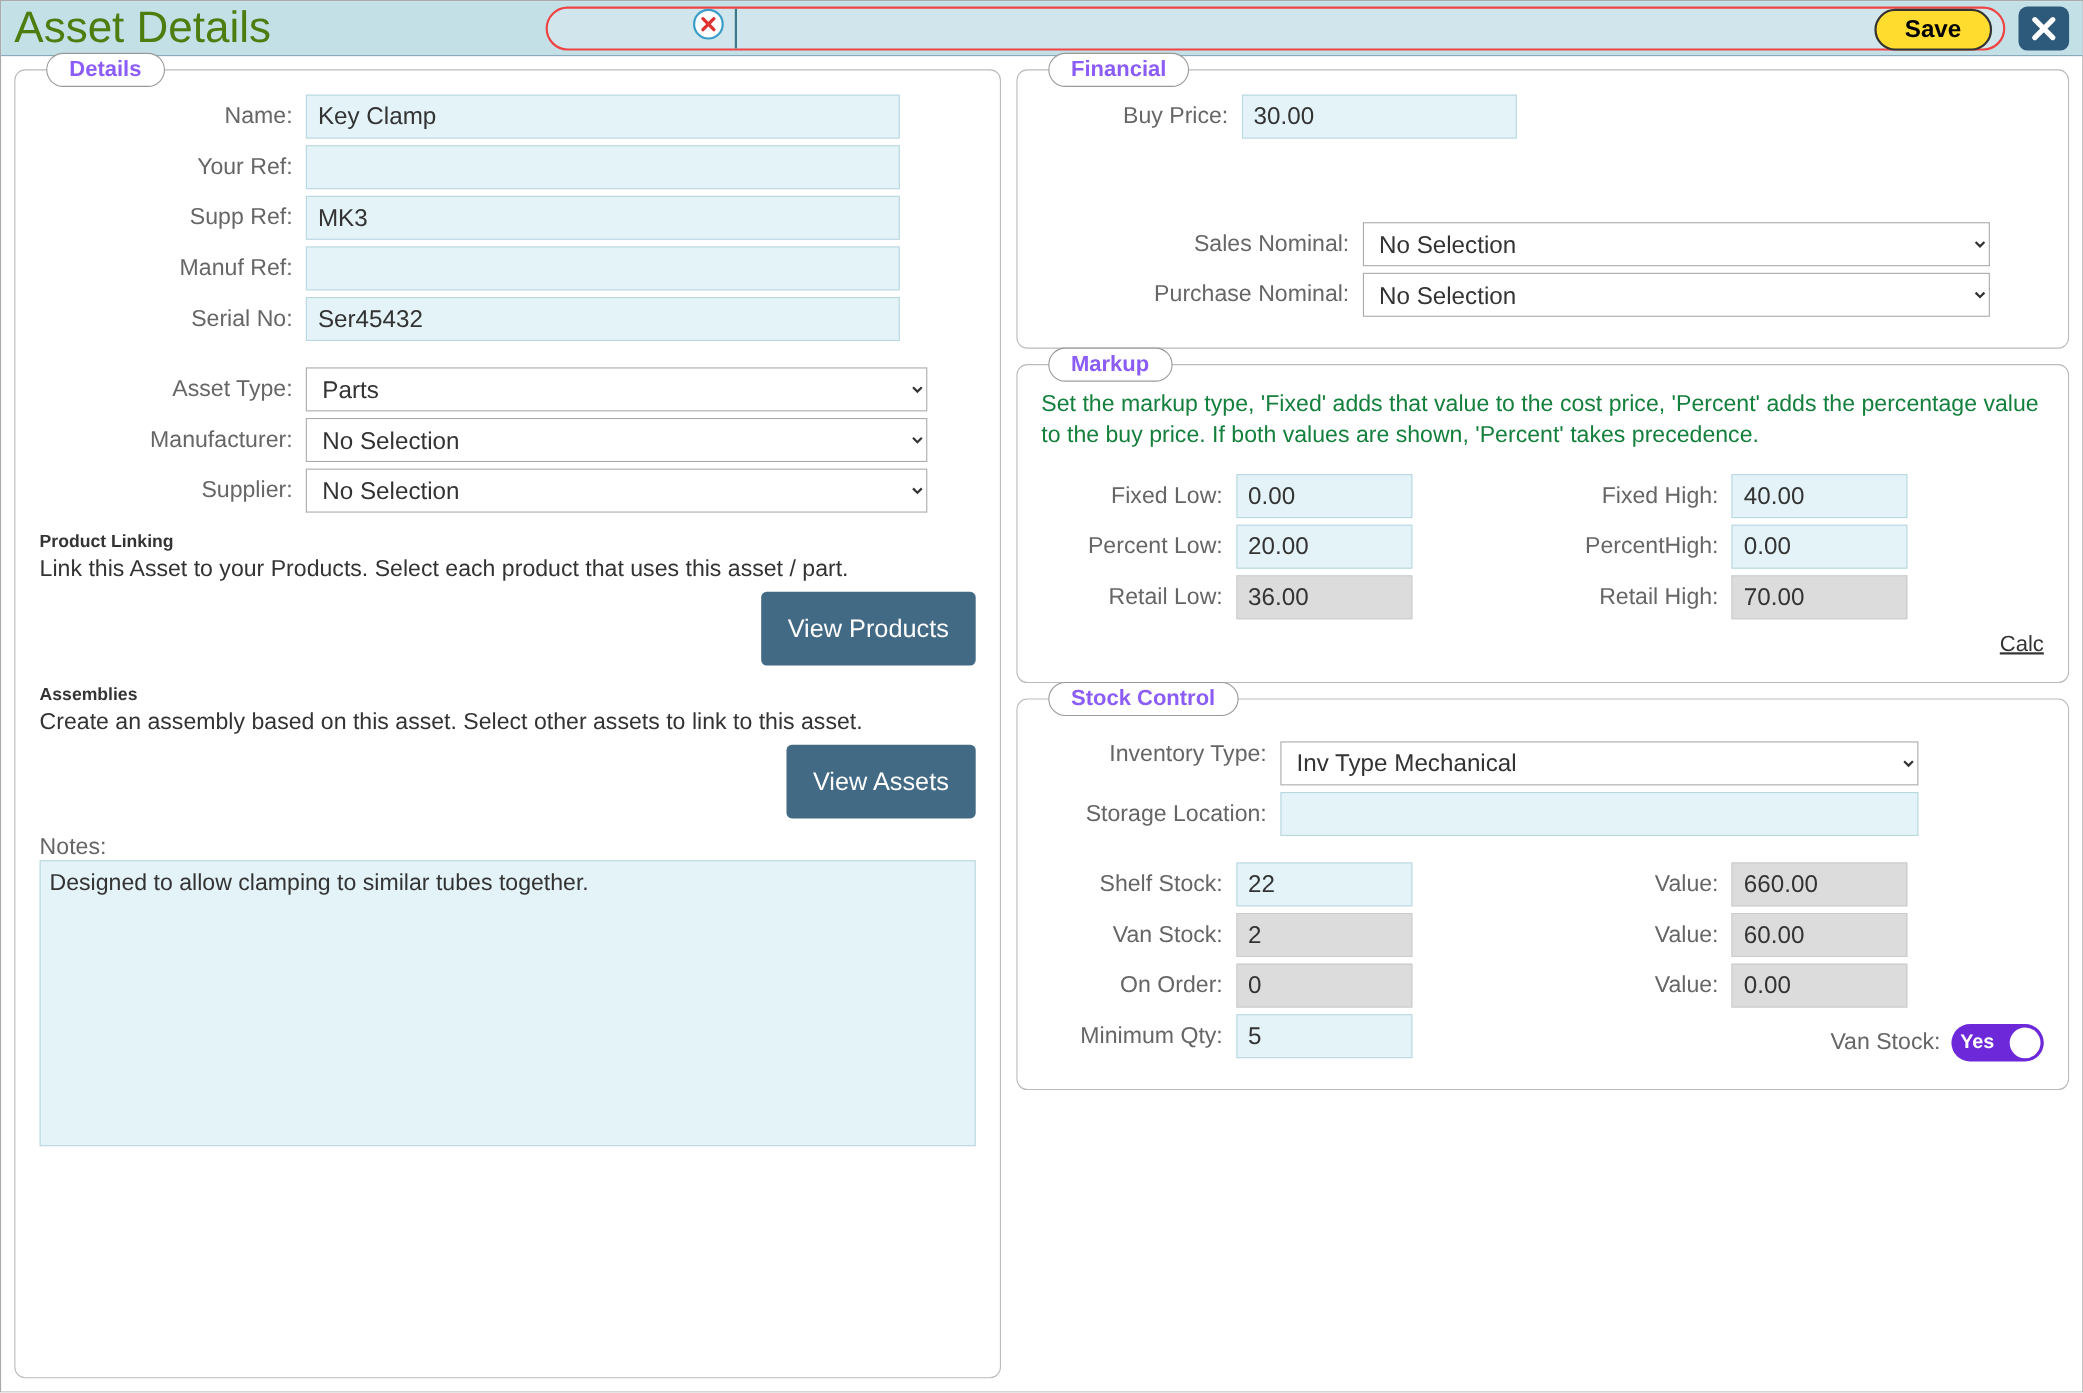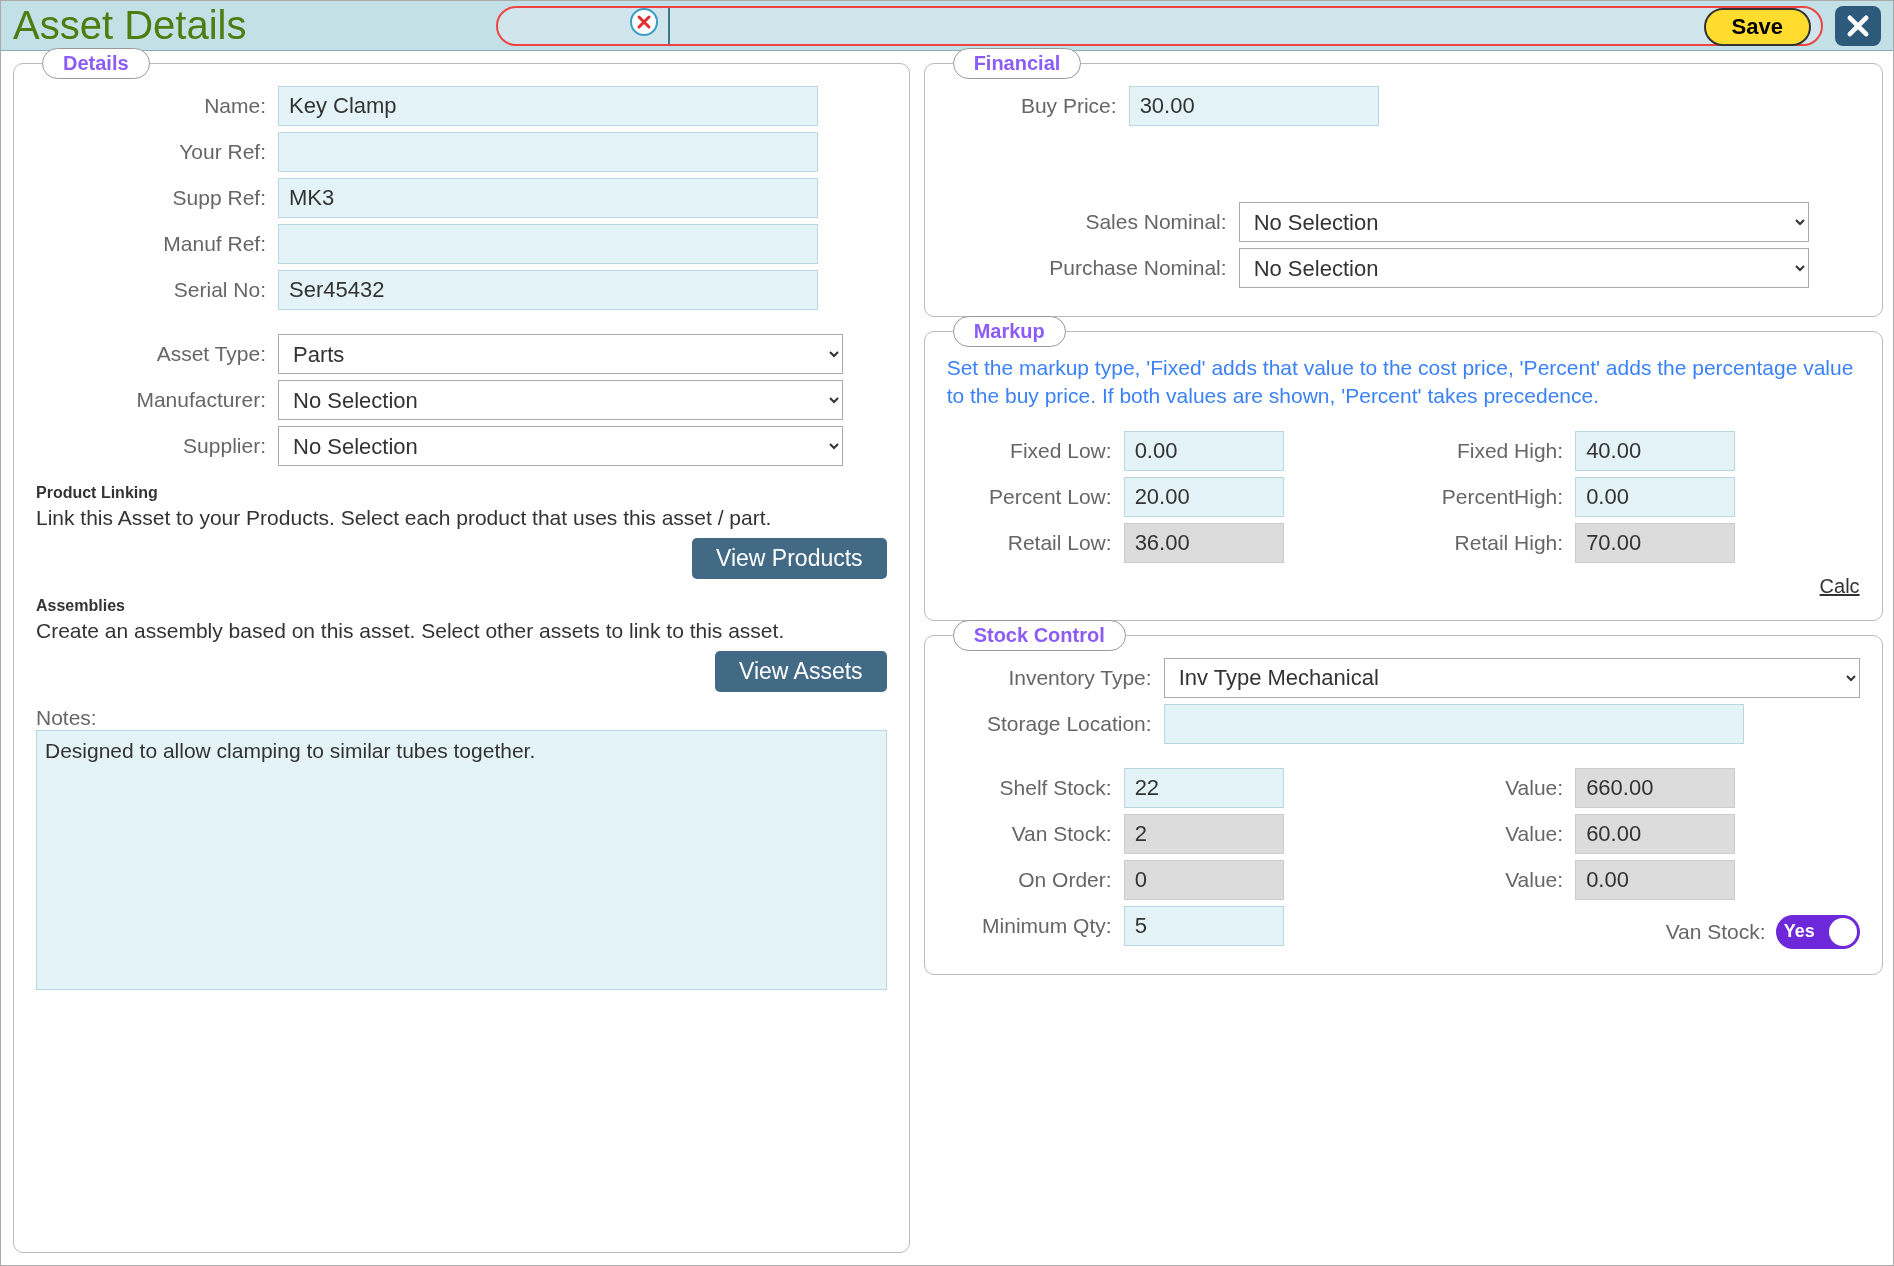--- a/index.html
+++ b/index.html
@@ -151,38 +151,38 @@
   color: #333;
   margin-top: 4px;
 }
 .spacer { height: 18px; }
 .right-btn-row { display:flex; justify-content:flex-end; margin-top:8px; }
 .dark-btn {
   background: #436a85;
   color: #fff;
   border:none;
   font-size: 23px;
-  padding: 7px 24px;
+  padding: 20px 24px;
   border-radius: 5px;
   cursor:pointer;
 }
 textarea.notes {
   width: 100%;
   height: 260px;
   background: #e4f3f7;
   border: 1px solid #b8d8e0;
   padding: 8px;
   font-size: 21px;
   color:#333;
   resize:none;
   font-family: inherit;
 }
 .markup-desc {
   font-size: 21px;
-  color: #3b82f6;
+  color: #15803d;
   margin-bottom: 20px;
   line-height: 1.35;
 }
 .grid2 {
   display:grid;
   grid-template-columns: 1fr 1fr;
   column-gap: 10px;
 }
 .calc-link {
   text-align:right;
@@ -344,21 +344,21 @@
             <input class="input input-w2 input-readonly" readonly="" value="70.00" style="">
           </div>
         </div>
         <div class="calc-link">Calc</div>
       </div>
 
       <div class="fieldset">
         <div class="legend">Stock Control</div>
         <div class="row">
           <span class="label label-w2">Inventory Type:</span>
-          <select class="select" style="width:696px;"><option>Inv Type Mechanical</option></select>
+          <select class="select" style="width:580px;margin-top:16px;"><option>Inv Type Mechanical</option></select>
         </div>
         <div class="row">
           <span class="label label-w2">Storage Location:</span>
           <input class="input" style="width: 580px;" value="">
         </div>
         <div class="spacer"></div>
         <div class="grid2">
           <div class="row">
             <span class="label label-w4">Shelf Stock:</span>
             <input class="input input-w2" value="22" style="">

